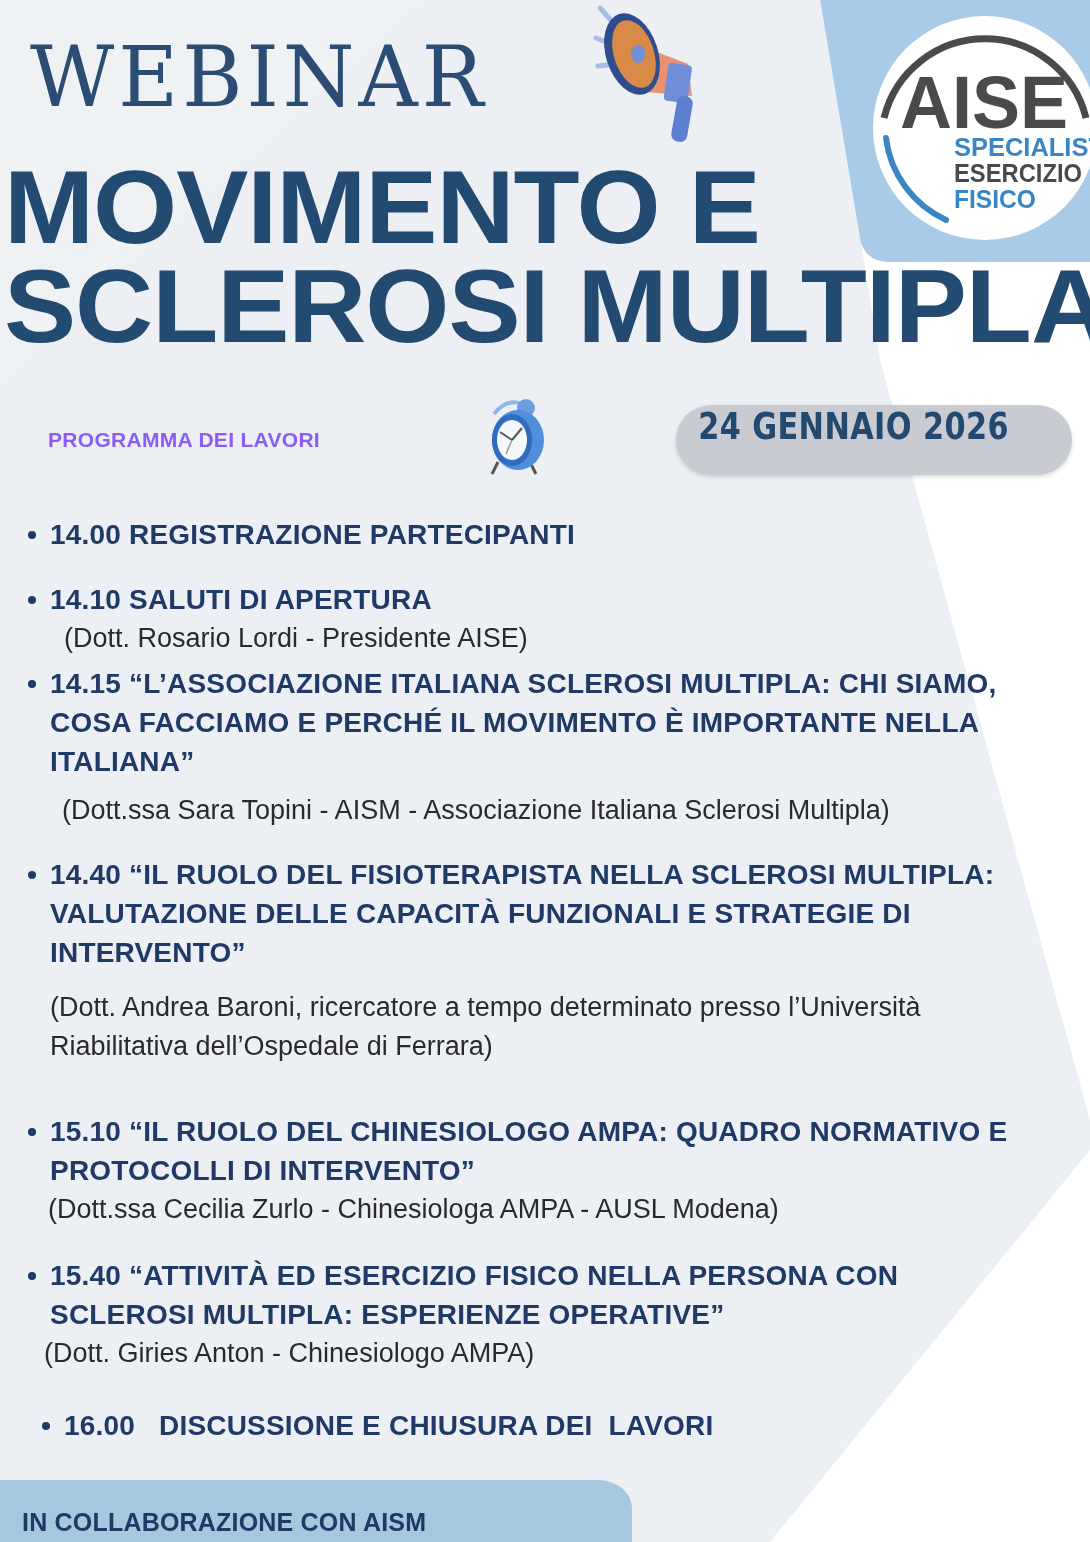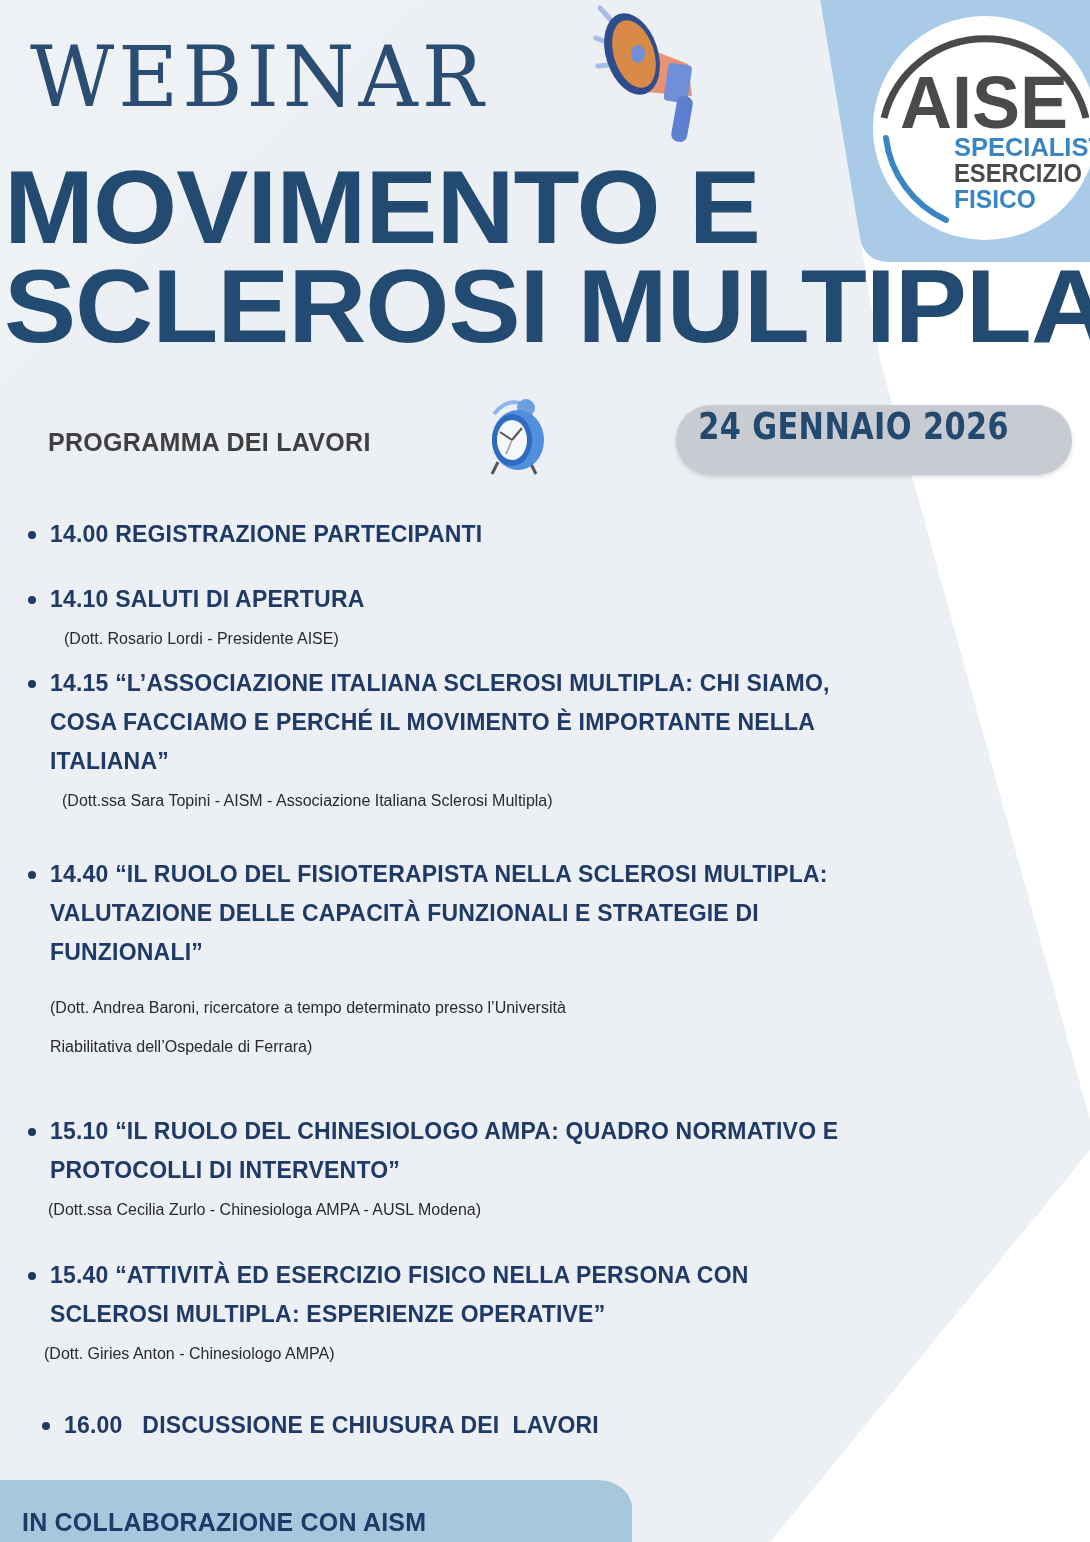--- a/index.html
+++ b/index.html
@@ -17,45 +17,45 @@
     font-size: 82px; letter-spacing: 4px; color: #2b4d74; line-height: 1;
     transform: scaleY(1.02);
   }
   .title {
     left: 4px; top: 158px;
     font-family: "Liberation Sans", sans-serif; font-weight: bold;
     color: #234a70; font-size: 104px; line-height: 99px; letter-spacing: -1px;
     white-space: nowrap; transform: scaleX(1.04); transform-origin: left top;
   }
   .program-title {
-    left: 48px; top: 428px; font-weight: bold; font-size: 25px; color: #404040; letter-spacing: 0.3px;
+    left: 48px; top: 428px; font-weight: bold; font-size: 21px; color: #8b5cf6; letter-spacing: 0.3px;
   }
   .date-pill {
     left: 676px; top: 405px; width: 396px; height: 70px; border-radius: 35px;
     background: #c8ccd2; box-shadow: 0 2px 4px rgba(0,0,0,0.15);
     display: flex; align-items: flex-start; justify-content: center;
   }
   .date-pill span {
     font-family: "DejaVu Sans", sans-serif; font-weight: bold; font-size: 37px; color: #23496f;
     letter-spacing: 0.5px; transform: scaleX(0.82);
     display: inline-block; margin-left: -40px;
   }
 
   .agenda { left: 0; top: 0; width: 1090px; }
   .item { position: absolute; left: 26px; width: 1050px; }
   .item-head {
-    font-weight: bold; font-size: 23px; color: #1f3a66; line-height: 39px;
+    font-weight: bold; font-size: 28px; color: #1f3a66; line-height: 39px;
     letter-spacing: 0.2px; position: relative; padding-left: 24px;
   }
   .bullet {
     position: absolute; left: 2px; top: 16px; width: 8px; height: 8px; border-radius: 50%;
     background: #1f3a66;
   }
   .speaker {
-    font-size: 16px; color: #2a2a2a; line-height: 39px;
+    font-size: 27px; color: #2a2a2a; line-height: 39px;
   }
 
   .collab-tab {
     left: 0; top: 1480px; width: 632px; height: 62px;
     background: #a7c7df; border-top-right-radius: 34px 28px;
   }
   .collab-text {
     left: 22px; top: 1508px; font-weight: bold; font-size: 25px; color: #1f3a66; letter-spacing: 0.2px;
   }
 
@@ -138,29 +138,29 @@
     <div class="speaker" style="padding-left:38px">(Dott. Rosario Lordi - Presidente AISE)</div>
   </div>
 
   <div class="item" style="top:664px">
     <div class="item-head">
       <span class="bullet"></span>
       <div>14.15  “L’ASSOCIAZIONE ITALIANA SCLEROSI MULTIPLA: CHI SIAMO,</div>
       <div>COSA FACCIAMO E PERCHÉ IL MOVIMENTO È IMPORTANTE NELLA</div>
       <div>ITALIANA”</div>
     </div>
-    <div class="speaker" style="padding-left:36px;">(Dott.ssa Sara Topini - AISM - Associazione Italiana Sclerosi Multipla)</div>
+    <div class="speaker" style="padding-left:36px;margin-top:10px">(Dott.ssa Sara Topini - AISM - Associazione Italiana Sclerosi Multipla)</div>
   </div>
 
   <div class="item" style="top:855px">
     <div class="item-head">
       <span class="bullet"></span>
       <div>14.40  “IL RUOLO DEL FISIOTERAPISTA NELLA SCLEROSI MULTIPLA:</div>
       <div>VALUTAZIONE DELLE CAPACITÀ FUNZIONALI E STRATEGIE DI</div>
-      <div>FUNZIONALI”</div>
+      <div>INTERVENTO”</div>
     </div>
     <div style="padding-left:24px;margin-top:16px">
       <div class="speaker">(Dott. Andrea Baroni, ricercatore a tempo determinato presso l’Università</div>
       <div class="speaker">Riabilitativa dell’Ospedale di Ferrara)</div>
     </div>
   </div>
 
   <div class="item" style="top:1112px">
     <div class="item-head">
       <span class="bullet"></span>

